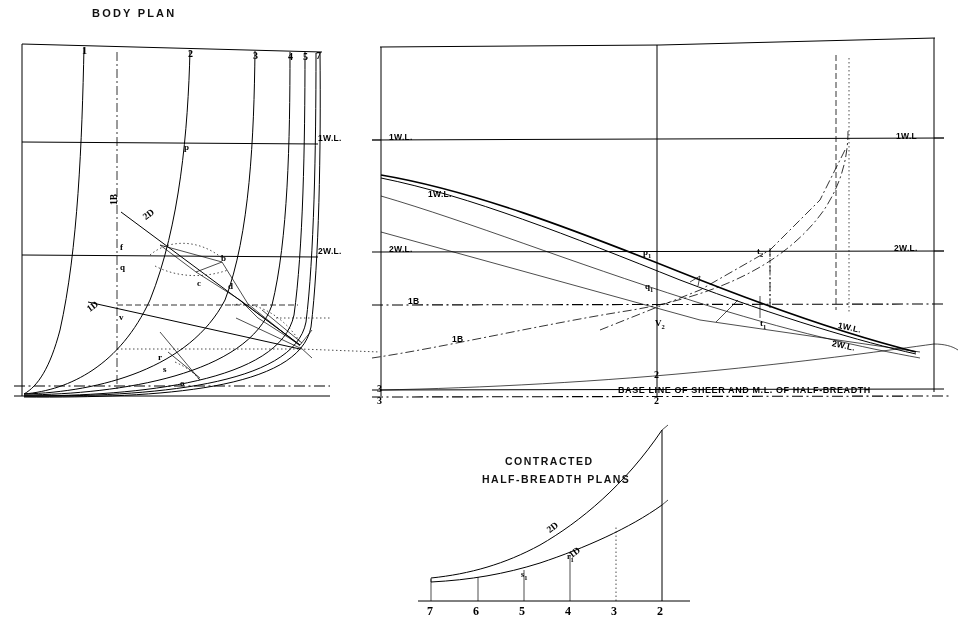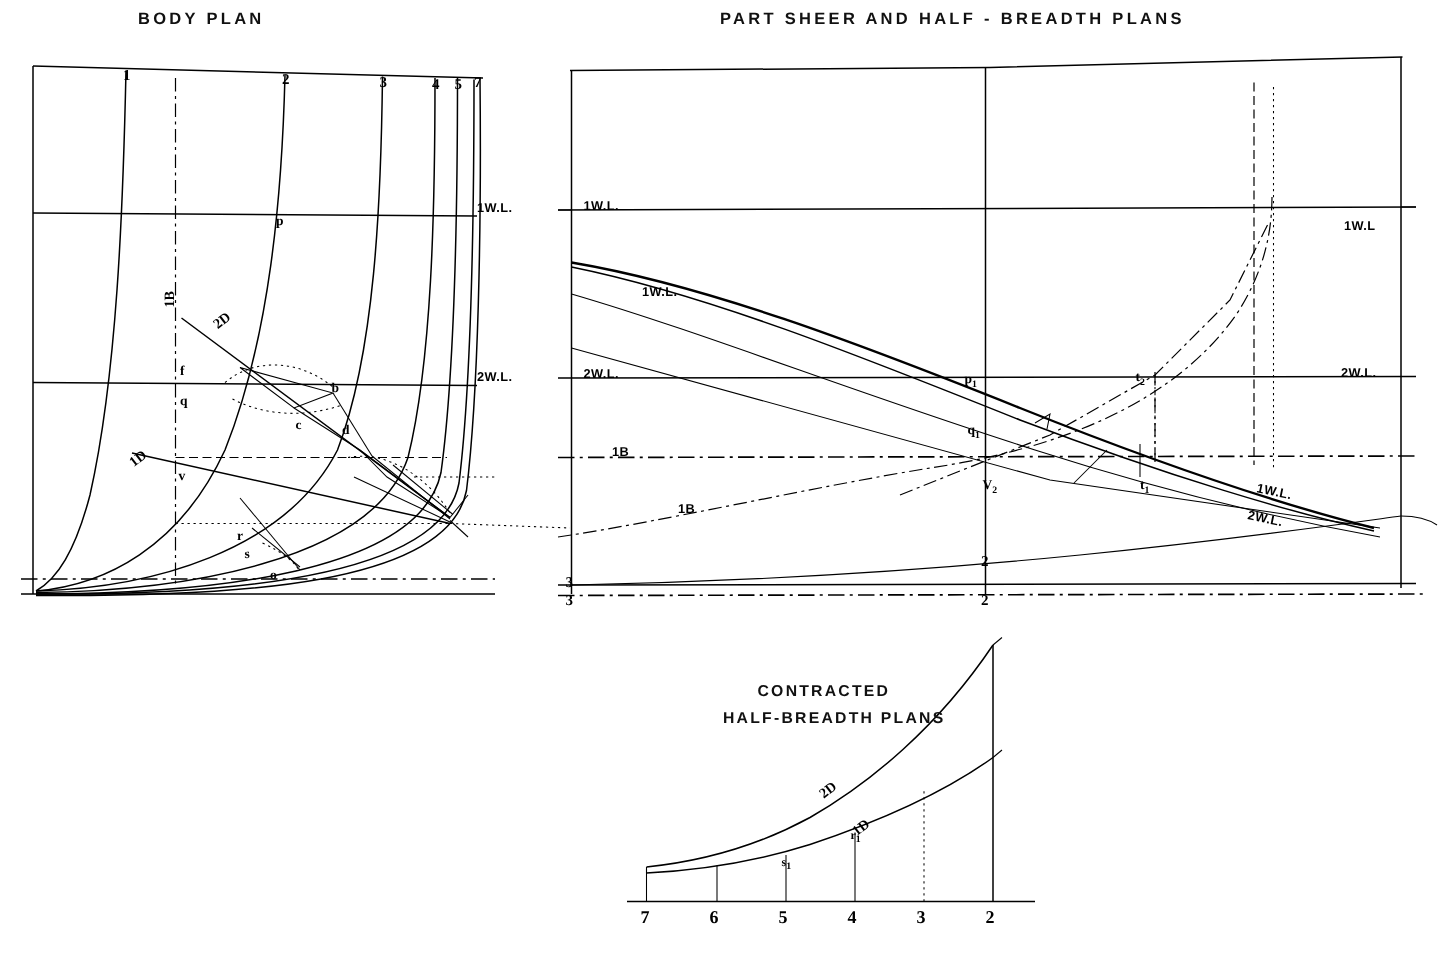--- a/index.html
+++ b/index.html
@@ -226,21 +226,20 @@
       <path class="ln-thin" d="M 431 578 L 431 582"></path>
 
       <path class="ln-thin" d="M 662 430 L 668 425"></path>
       <path class="ln-thin" d="M 662 505 L 668 500"></path>
 
     </g>
 
   </svg>
 
   <div class="panel-title" id="title-body-plan">BODY  PLAN</div>
-  <div class="panel-title" id="title-sheer-plan">PART  SHEER  AND  HALF - BREADTH  PLANS</div>
 
   <div class="cp-title" id="cp-title-1">CONTRACTED</div>
   <div class="cp-title" id="cp-title-2">HALF-BREADTH PLANS</div>
 
   <div class="lbl stn" style="left:82px; top:45px;">1</div>
   <div class="lbl stn" style="left:188px; top:48px;">2</div>
   <div class="lbl stn" style="left:253px; top:50px;">3</div>
   <div class="lbl stn" style="left:288px; top:51px;">4</div>
   <div class="lbl stn" style="left:303px; top:51px;">5</div>
   <div class="lbl stn" style="left:316px; top:50px;">7</div>
@@ -261,21 +260,21 @@
   <div class="lbl" style="left:228px; top:281px;">d</div>
   <div class="lbl" style="left:119px; top:312px;">v</div>
   <div class="lbl" style="left:158px; top:352px;">r</div>
   <div class="lbl" style="left:163px; top:364px;">s</div>
   <div class="lbl" style="left:180px; top:378px;">o</div>
 
   <div class="lbl wl" style="left:389px; top:132px;">1W.L.</div>
   <div class="lbl wl" style="left:389px; top:244px;">2W.L.</div>
   <div class="lbl wl" style="left:408px; top:296px;">1B</div>
 
-  <div class="lbl wl" style="left:896px; top:145px;">1W.L</div>
+  <div class="lbl wl" style="left:896px; top:131px;">1W.L</div>
   <div class="lbl wl" style="left:894px; top:243px;">2W.L.</div>
 
   <div class="lbl wl" style="left:428px; top:189px;">1W.L.</div>
   <div class="lbl wl rot-wl" style="left:838px; top:320px;">1W.L.</div>
   <div class="lbl wl rot-wl" style="left:832px; top:338px;">2W.L.</div>
   <div class="lbl wl" style="left:452px; top:334px;">1B</div>
 
   <div class="lbl" style="left:643px; top:247px;">
     <span>p</span><span class="sub">1</span>
   </div>
@@ -285,20 +284,21 @@
   <div class="lbl" style="left:655px; top:318px;">
     <span>V</span><span class="sub">2</span>
   </div>
   <div class="lbl" style="left:760px; top:318px;">
     <span>t</span><span class="sub">1</span>
   </div>
   <div class="lbl" style="left:757px; top:246px;">
     <span>t</span><span class="sub">2</span>
   </div>
 
+  <div class="lbl baseline-txt" style="left:618px; top:385px;">BASE LINE OF SHEER  AND  M.L. OF HALF-BREADTH</div>
 
   <div class="lbl stn" style="left:377px; top:383px;">3</div>
   <div class="lbl stn" style="left:377px; top:395px;">3</div>
   <div class="lbl stn" style="left:654px; top:369px;">2</div>
   <div class="lbl stn" style="left:654px; top:395px;">2</div>
 
   <div class="lbl axis" style="left:427px; top:604px;">7</div>
   <div class="lbl axis" style="left:473px; top:604px;">6</div>
   <div class="lbl axis" style="left:519px; top:604px;">5</div>
   <div class="lbl axis" style="left:565px; top:604px;">4</div>

